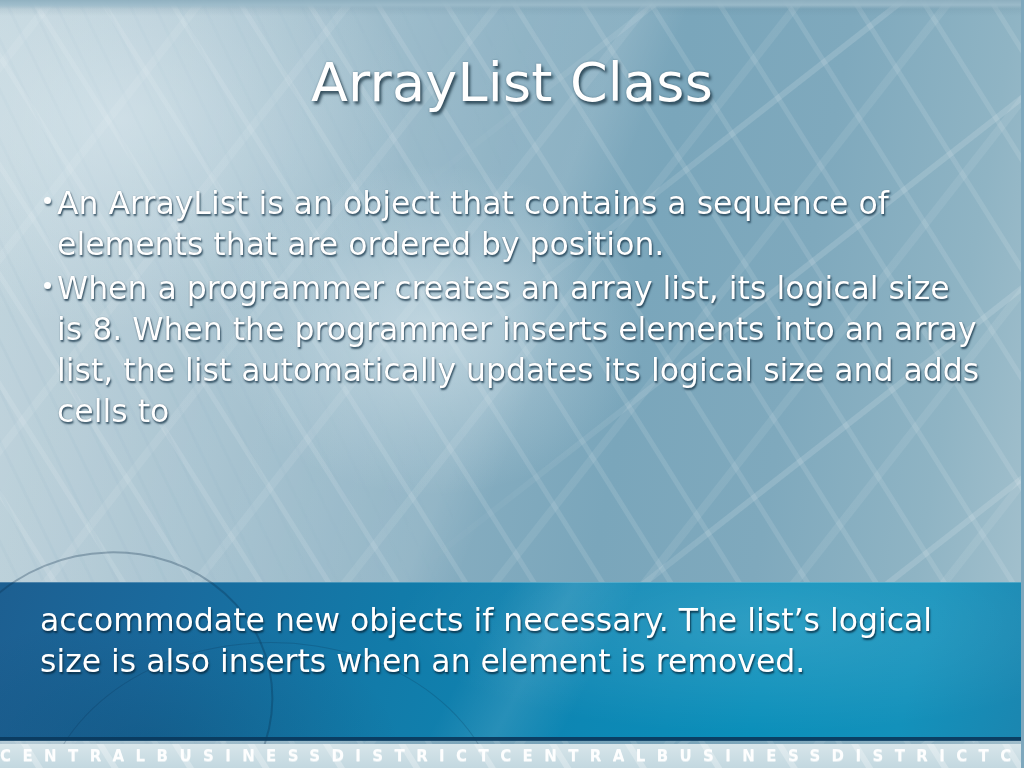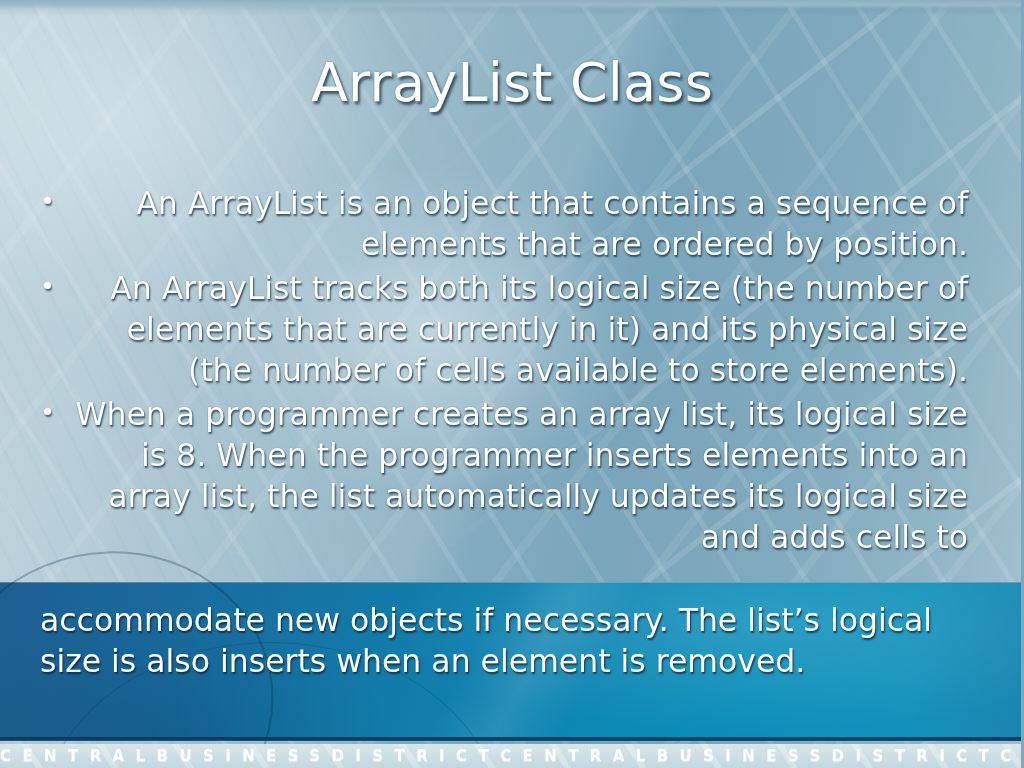--- a/index.html
+++ b/index.html
@@ -74,22 +74,21 @@
     text-shadow:2px 3px 3px rgba(20,45,60,.75), 0 0 2px rgba(30,60,80,.45);
   }
 
   .body-area{
     position:absolute;left:40px;top:183px;width:944px;
   }
   .bullet{
     position:relative;padding-left:17px;
     color:#ffffff;font-size:31.5px;line-height:41px;font-weight:400;
     text-shadow:1px 2px 2px rgba(20,50,70,.80), 0 0 1px rgba(20,50,70,.5);
-    margin:0 16px 3px 0;
-    text-align:right;
+    margin:0 0 3px 0;
   }
   .bullet .dot{
     position:absolute;left:4px;top:14px;width:7px;height:7px;border-radius:50%;
     background:#ffffff;
     box-shadow:1px 2px 2px rgba(20,50,70,.7);
   }
 
   
   .band{
     position:absolute;left:0;top:582px;width:1024px;height:158px;
@@ -166,24 +165,20 @@
 
   <div class="title">ArrayList Class</div>
 
   <div class="body-area">
     <div class="bullet">
       <span class="dot"></span>
       <span>An ArrayList is an object that contains a sequence of elements that are ordered by position.</span>
     </div>
     <div class="bullet">
       <span class="dot"></span>
-      <span>An ArrayList tracks both its logical size (the number of elements that are currently in it) and its physical size (the number of cells available to store elements).</span>
-    </div>
-    <div class="bullet">
-      <span class="dot"></span>
       <span>When a programmer creates an array list, its logical size is 8. When the programmer inserts elements into an array list, the list automatically updates its logical size and adds cells to</span>
     </div>
   </div>
 
   <div class="band-left-gap"></div>
   <div class="band">
     <div class="swoosh"></div>
     <div class="arc"></div>
     <div class="arc2"></div>
   </div>

